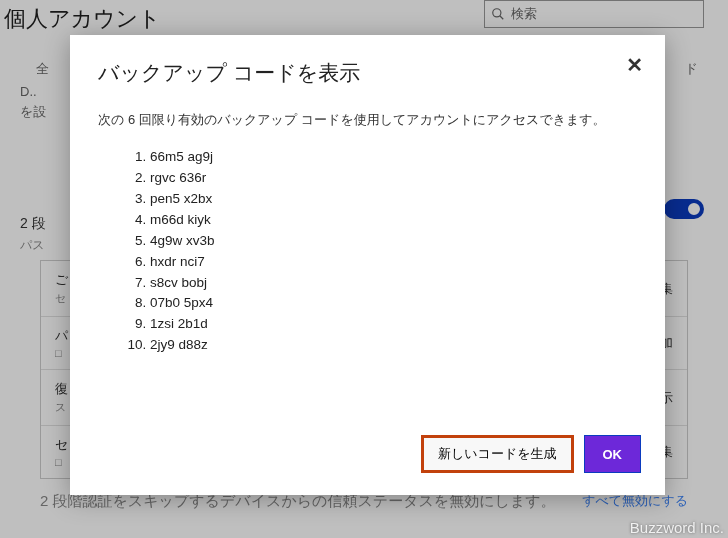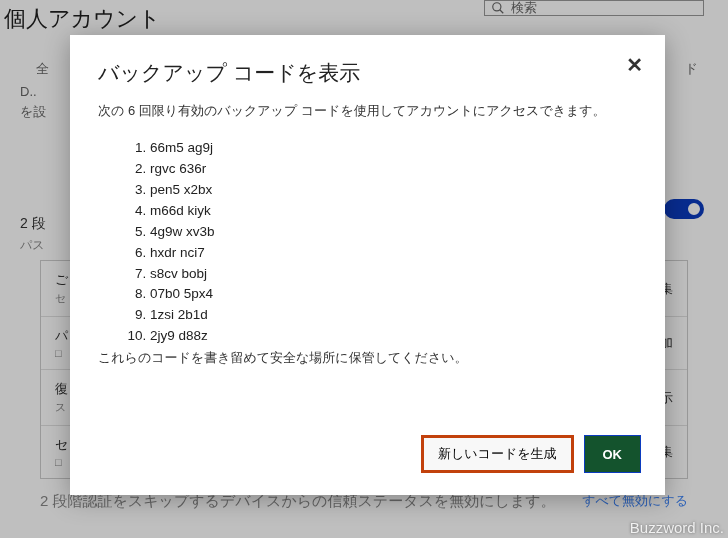--- a/index.html
+++ b/index.html
@@ -19,21 +19,21 @@
     .page-title {
       font-size: 22px;
       font-weight: 400;
       color: #212121;
       padding: 4px 20px 10px 4px;
     }
     .bg-top { padding: 0 20px; color:#666; font-size:13px; }
     .bg-line { margin-bottom:4px; }
     .search-box {
       position: absolute; top: 0px; right: 24px;
-      width: 220px; height: 16px;
+      width: 220px; height: 28px;
       border:1px solid #999;
       display:flex; align-items:center;
       padding:0 6px; gap:6px; color:#666;
       font-size:13px; background:#fff;
     }
     .section-hdr {
       font-size:14px; color:#333; padding:40px 20px 4px 20px;
     }
     .section-sub { font-size:12px; color:#888; padding:0 20px; }
     .toggle {
@@ -77,50 +77,50 @@
       position:absolute;
       left:70px; top:35px;
       width:595px; height:460px;
       background:#fff;
       z-index:10;
       box-shadow:0 4px 24px rgba(0,0,0,0.3);
       padding:24px 28px;
     }
     .modal h2 {
       font-size:21px; font-weight:400; color:#222;
-      margin-bottom:15px;
+      margin-bottom:24px;
     }
     .modal .close {
       position:absolute; top:20px; right:22px;
       font-size:20px; line-height:1;
       cursor:pointer; font-weight:bold;
     }
     .modal .desc {
       font-size:13px; color:#333; margin-bottom:18px;
     }
     .modal ol {
       list-style: decimal;
       padding-left: 52px;
       font-size:13.5px; line-height:1.55;
       color:#222;
-      margin-bottom:2px;
+      margin-bottom:18px;
       font-family: Arial, sans-serif;
     }
     .modal .note { font-size:13px; color:#333; }
     .modal .btn-row {
       position:absolute; right:24px; bottom:22px;
       display:flex; gap:10px;
     }
     .modal .btn {
       padding:7px 14px; font-size:13px;
       border:3px solid #c2410c; background:#f8f8f8;
       cursor:pointer;
     }
     .modal .btn.primary {
-      background:#14532d; color:#fff; border:1px solid #0b3bbf;
+      background:#6d28d9; color:#fff; border:1px solid #0b3bbf;
       font-weight:600; padding:7px 18px;
     }
   </style>
 </head>
 <body>
 
 <div class="bg">
   <div class="search-box">
     <svg width="14" height="14" viewBox="0 0 24 24">
         <circle cx="10" cy="10" r="7" stroke="#666" stroke-width="2" fill="none"></circle>
@@ -179,20 +179,19 @@
     <li>rgvc 636r</li>
     <li>pen5 x2bx</li>
     <li>m66d kiyk</li>
     <li>4g9w xv3b</li>
     <li>hxdr nci7</li>
     <li>s8cv bobj</li>
     <li>07b0 5px4</li>
     <li>1zsi 2b1d</li>
     <li>2jy9 d88z</li>
   </ol>
-  <p class="note">これらのコードを書き留めて安全な場所に保管してください。</p>
   <div class="btn-row">
     <button class="btn">新しいコードを生成</button>
     <button class="btn primary">OK</button>
   </div>
 </div>
 
 <div class="watermark">Buzzword Inc.</div>
 
 </body></html>

